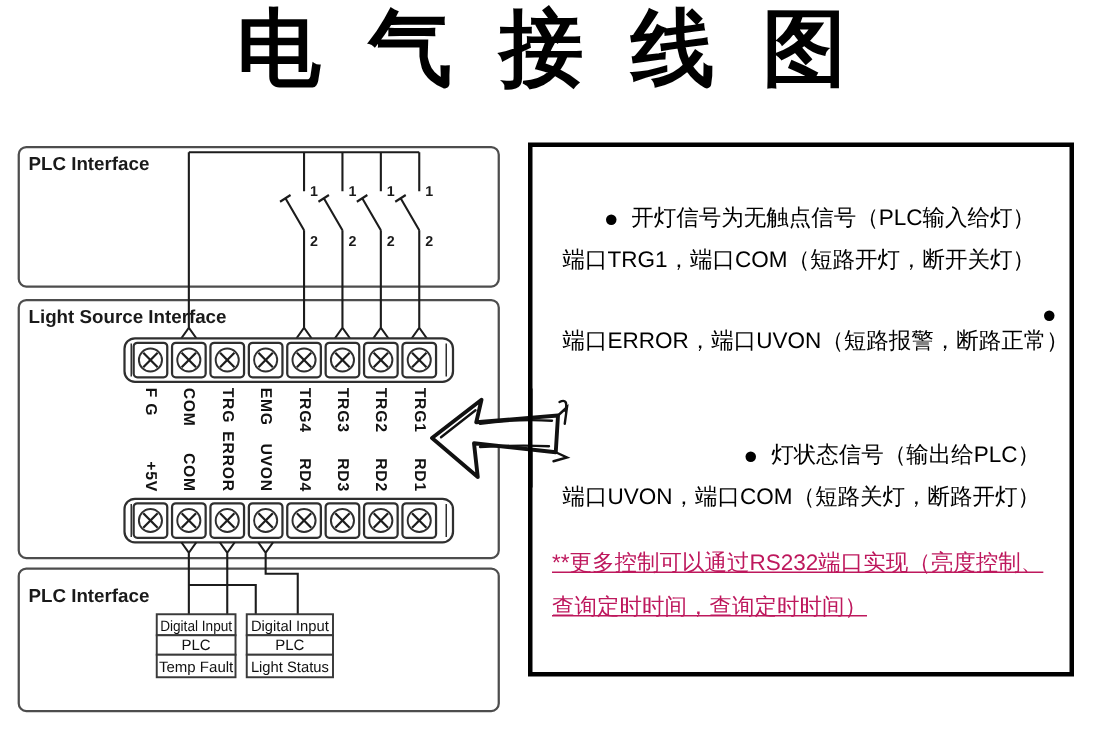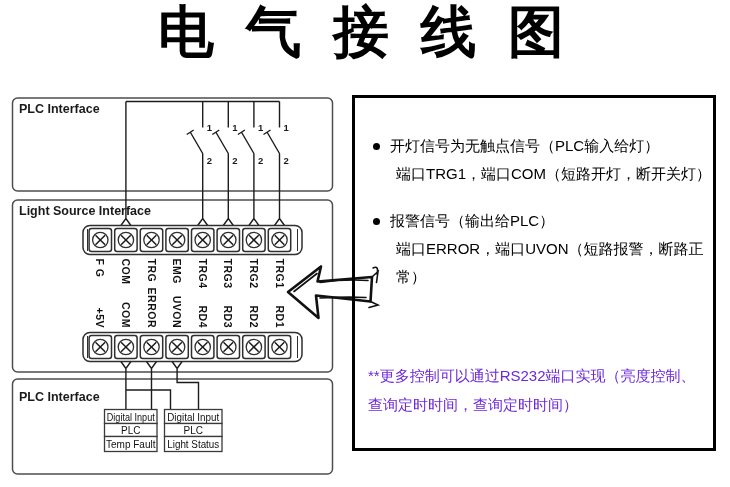--- a/index.html
+++ b/index.html
@@ -7,24 +7,24 @@
        font-family:"Liberation Sans","DejaVu Sans",sans-serif;color:#000;}
 
   
   .title{position:absolute;top:-4px;left:0;width:730px;margin:0;text-align:center;
          font-size:56px;line-height:72px;font-weight:800;letter-spacing:8px;color:#000;}
 
   
   .panel{position:absolute;left:352px;top:95px;width:364px;height:356px;
          border:3px solid #000;box-sizing:border-box;background:#fff;}
   .note{position:absolute;left:18px;font-size:15px;line-height:28px;color:#000;}
-  .note .l1{display:flex;align-items:center;}
+  .note .l1{display:flex;align-items:center;justify-content:flex-end;}
   .dot{width:7px;height:7px;border-radius:50%;background:#000;margin-right:10px;flex:0 0 auto;}
-  .note .l2{margin-left:23px;}
-  .footnote{position:absolute;left:13px;font-size:15px;line-height:29px;color:#6d28d9;}
+  .note .l2{margin-left:2px;}
+  .footnote{position:absolute;left:13px;font-size:15px;line-height:29px;color:#be185d;text-decoration:underline;}
 
   
   svg.diagram{position:absolute;left:0;top:0;}
   .boxline{fill:none;stroke:#4d4d4d;stroke-width:1.5;}
   .boxlabel{font-size:12.5px;font-weight:700;fill:#1a1a1a;}
   .wire{fill:none;stroke:#1c1c1c;stroke-width:1.4;}
   .swlabel{font-size:9.5px;font-weight:600;fill:#1a1a1a;}
   .striprect{fill:#fff;stroke:#2f2f2f;stroke-width:1.5;}
   .tick{stroke:#2f2f2f;stroke-width:1;}
   .termbox{fill:#fff;stroke:#2f2f2f;stroke-width:1.5;}
@@ -46,23 +46,29 @@
   <div class="note" style="top:34px">
     <div class="l1">
       <span class="dot"></span>
       <span>开灯信号为无触点信号（PLC输入给灯）</span>
     </div>
     <div class="l2">端口TRG1，端口COM（短路开灯，断开关灯）</div>
   </div>
   <div class="note" style="top:109px">
     <div class="l1">
       <span class="dot"></span>
-      <span>报警信号（输出给PLC）</span>
     </div>
     <div class="l2">端口ERROR，端口UVON（短路报警，断路正常）</div>
+  </div>
+  <div class="note" style="top:192px">
+    <div class="l1">
+      <span class="dot"></span>
+      <span>灯状态信号（输出给PLC）</span>
+    </div>
+    <div class="l2">端口UVON，端口COM（短路关灯，断路开灯）</div>
   </div>
   <div class="footnote" style="top:263px">
     <div>**更多控制可以通过RS232端口实现（亮度控制、</div>
     <div>查询定时时间，查询定时时间）</div>
   </div>
 </div>
 
 <svg class="diagram" width="730" height="487" viewBox="0 0 730 487">
   <defs>
     <g id="term-a">

